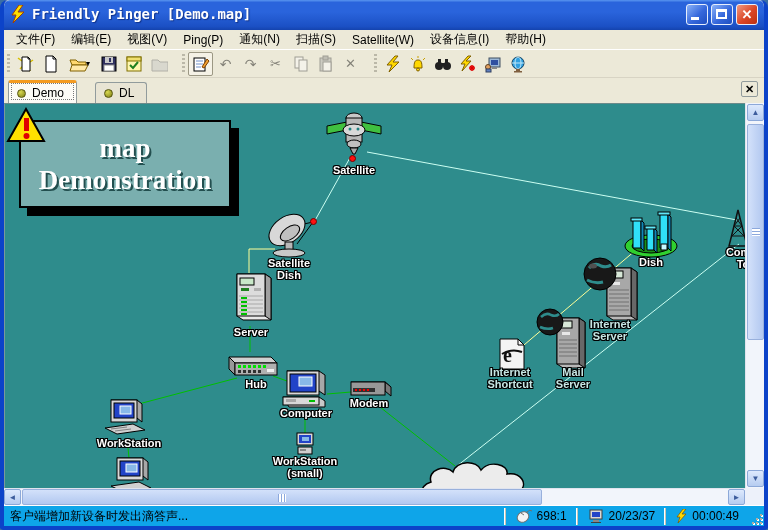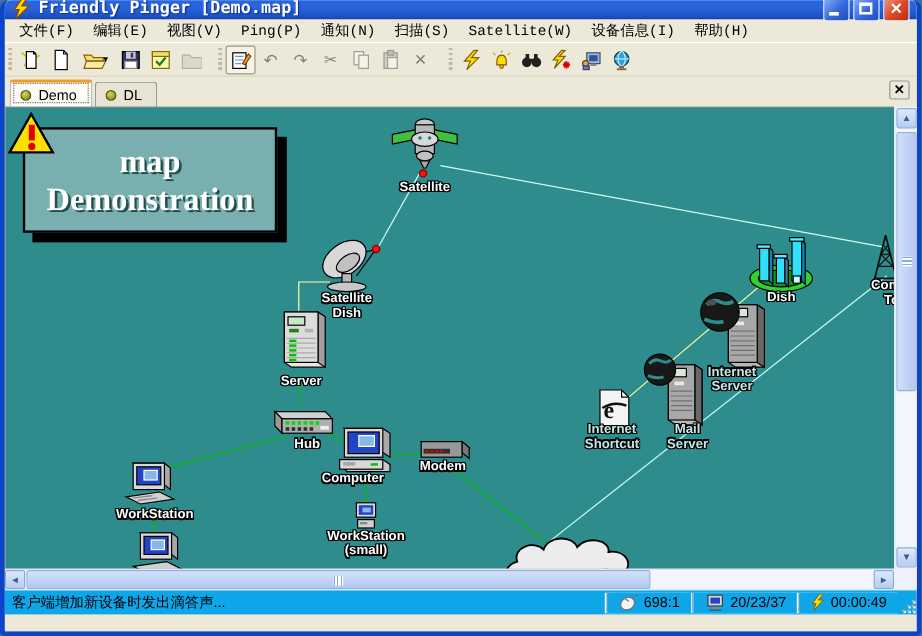--- a/index.html
+++ b/index.html
@@ -1,50 +1,50 @@
 <!DOCTYPE html>
 <html><head>
 <meta charset="utf-8">
 <style>
   html,body{margin:0;padding:0;background:#3a6ea5;}
   *{box-sizing:border-box;}
   .window{position:relative;width:768px;height:530px;border:4px solid #0C43C9;border-top:none;
     border-radius:8px 8px 4px 4px;background:#ECE9D8;overflow:hidden;
     font-family:"Liberation Sans",sans-serif;}
   
-  .titlebar{position:relative;height:16px;display:flex;align-items:center;padding:0 6px 2px 6px;
+  .titlebar{position:relative;height:30px;display:flex;align-items:center;padding:0 6px 2px 6px;
     background:linear-gradient(180deg,#5A96F0 0%,#2A64DC 8%,#2A64DC 40%,#1B50C4 88%,#1443AE 100%);
     border-radius:6px 6px 0 0;}
   .title-text{color:#fff;font:bold 14px "DejaVu Sans Mono",monospace;text-shadow:1px 1px 1px #10338C;
     margin-left:6px;flex:1;white-space:nowrap;}
   .winbtn{width:22px;height:21px;margin-left:3px;border-radius:3px;border:1px solid #E6EEFC;
     position:relative;background:linear-gradient(135deg,#8AB2F8 0%,#3668DC 55%,#1E4FC0 100%);}
   .winbtn.close{background:linear-gradient(135deg,#F29A80 0%,#DA4526 55%,#BC3110 100%);}
   .glyph-min{position:absolute;left:4px;bottom:4px;width:8px;height:3px;background:#fff;}
   .glyph-max{position:absolute;left:4px;top:4px;width:11px;height:10px;border:2px solid #fff;border-top-width:3px;}
   .glyph-x{position:absolute;inset:0;color:#fff;font:bold 13px "Liberation Sans",sans-serif;
     text-align:center;line-height:19px;}
   
   .menubar{height:19px;display:flex;align-items:center;background:#ECE9D8;padding-left:4px;
     font-size:12px;color:#000;}
-  .menu-item{padding:2px 8px;white-space:nowrap;font-family:Liberation Mono, monospace;}
+  .menu-item{padding:2px 8px;white-space:nowrap;}
   
   .toolbar{height:29px;display:flex;align-items:center;background:#ECE9D8;
     border-top:1px solid #fff;border-bottom:1px solid #D8D4C4;padding:1px 2px;}
   .tgroup{display:flex;align-items:center;height:26px;margin-right:10px;padding-left:7px;position:relative;}
   .gripper{position:absolute;left:1px;top:3px;bottom:3px;width:3px;
     background:repeating-linear-gradient(180deg,#BBB8A8 0 2px,transparent 2px 4px);}
   .tbtn{width:25px;height:24px;display:flex;align-items:center;justify-content:center;border:1px solid transparent;}
   .tbtn.pressed{border:1px solid #9C9884;background:#F5F2E6;border-radius:2px;}
   .tbtn.disabled{opacity:.45;filter:grayscale(1);}
   .drop-arrow{font-size:8px;color:#000;margin-left:-3px;}
   
   .tabbar{height:25px;display:flex;align-items:flex-end;background:#ECE9D8;padding:2px 4px 0 4px;position:relative;}
   .tab{display:flex;align-items:center;gap:6px;height:21px;padding:0 12px 0 8px;font-size:12px;
-    border:1px solid #919B9C;border-bottom:none;border-radius:3px 3px 0 0;background:#E8E4D4;color:#000;margin-right:2px;}
+    border:1px solid #919B9C;border-bottom:none;border-radius:3px 3px 0 0;background:#E8E4D4;color:#000;margin-right:18px;}
   .tab.active{background:#FCFBF6;height:23px;border-top:3px solid #F49B21;outline:1px dotted #777;outline-offset:-4px;}
   .tab-dot{width:9px;height:9px;border-radius:50%;background:radial-gradient(circle at 35% 30%,#D8D850,#7E7E14);
     border:1px solid #55550e;}
   .tab-close{position:absolute;right:6px;top:3px;width:17px;height:16px;background:#ECE9D8;
     border:1px solid #919B9C;border-radius:2px;text-align:center;font:bold 11px "Liberation Sans",sans-serif;line-height:14px;}
   
   .workspace{position:relative;width:760px;height:402px;background:#ECE9D8;}
   .map{position:absolute;left:0;top:0;width:741px;height:385px;background:#2E8C8C;overflow:hidden;
     border-left:1px solid #7a9a9a;border-top:1px solid #6a8a8a;}
   .lines{position:absolute;left:0;top:0;}
@@ -391,21 +391,21 @@
       <svg class="node" style="left:274px;top:263px" width="52" height="42" viewBox="0 0 52 42">
         <polygon points="8,4 40,4 46,8 46,28 40,24" fill="#A8A8A8" stroke="#000"></polygon>
         <rect x="8" y="4" width="32" height="24" fill="#D8D8D8" stroke="#000"></rect>
         <rect x="11" y="7" width="26" height="18" fill="#2244C8" stroke="#000"></rect>
         <rect x="20" y="10" width="13" height="9" fill="#88B8E8" stroke="#fff"></rect>
         <polygon points="4,30 40,30 46,34 46,40 10,40" fill="#C8C8C8" stroke="#000"></polygon>
         <rect x="4" y="30" width="36" height="8" fill="#D8D8D8" stroke="#000"></rect>
         <rect x="7" y="32" width="10" height="3" fill="#A8A8A8"></rect>
         <rect x="30" y="33" width="6" height="2" fill="#00C000"></rect>
       </svg>
-      <div class="nlabel" style="left:289px;top:303px">Computer</div>
+      <div class="nlabel" style="left:301px;top:303px">Computer</div>
 
       <svg class="node" style="left:340px;top:272px" width="48" height="24" viewBox="0 0 48 24">
         <polygon points="6,6 40,6 46,11 12,11" fill="#B8B8B8" stroke="#000"></polygon>
         <polygon points="40,6 46,11 46,20 40,15" fill="#787878" stroke="#000"></polygon>
         <rect x="6" y="6" width="34" height="13" fill="#989898" stroke="#000"></rect>
         <rect x="8" y="12" width="22" height="4" fill="#303030"></rect>
         <g fill="#F00000">
             <rect x="10" y="13" width="2" height="2"></rect>
             <rect x="14" y="13" width="2" height="2"></rect>
             <rect x="18" y="13" width="2" height="2"></rect>

